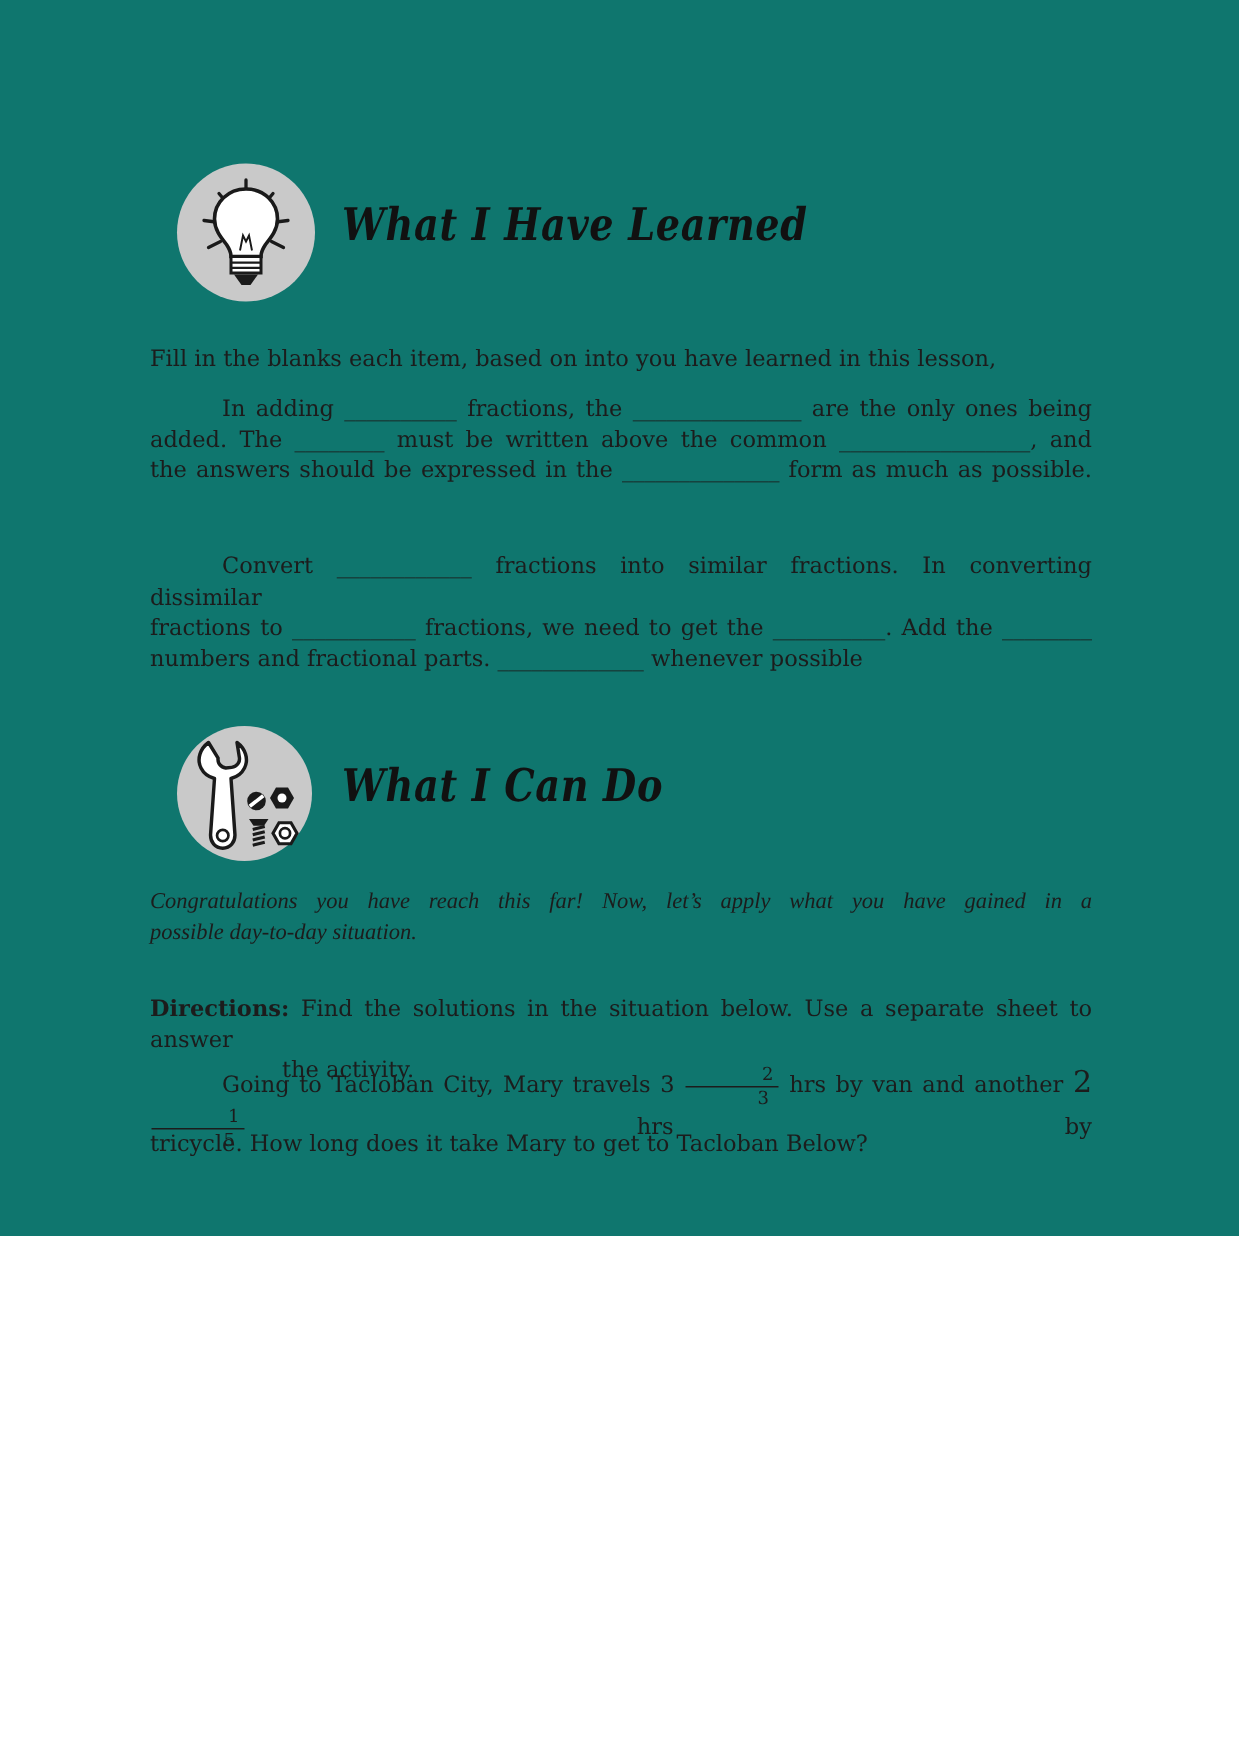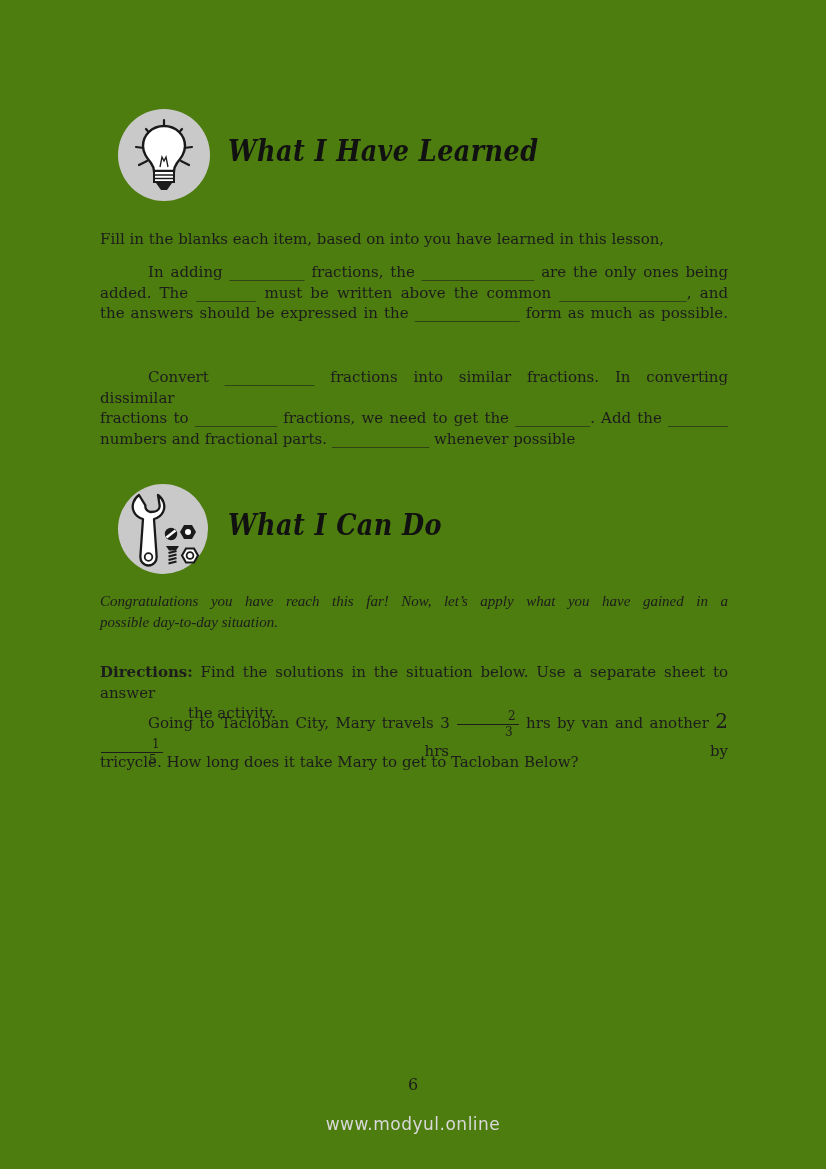--- a/index.html
+++ b/index.html
@@ -1,21 +1,21 @@
 <!DOCTYPE html>
 <html><head>
 <meta charset="utf-8">
 <style>
   html, body { margin: 0; padding: 0; background: #ffffff; }
   .page {
     position: relative;
     width: 826px;
-    height: 1169px;
+    height: 824px;
     margin: 0 auto;
-    background: #4d7c0f;
+    background: #0f766e;
     overflow: hidden;
     font-family: "DejaVu Serif", serif;
     color: #1c1c1c;
   }
   .icon-circle {
     position: absolute;
     border-radius: 50%;
     background: #c9c9c9;
   }
   .icon-circle svg { display: block; width: 100%; height: 100%; }

